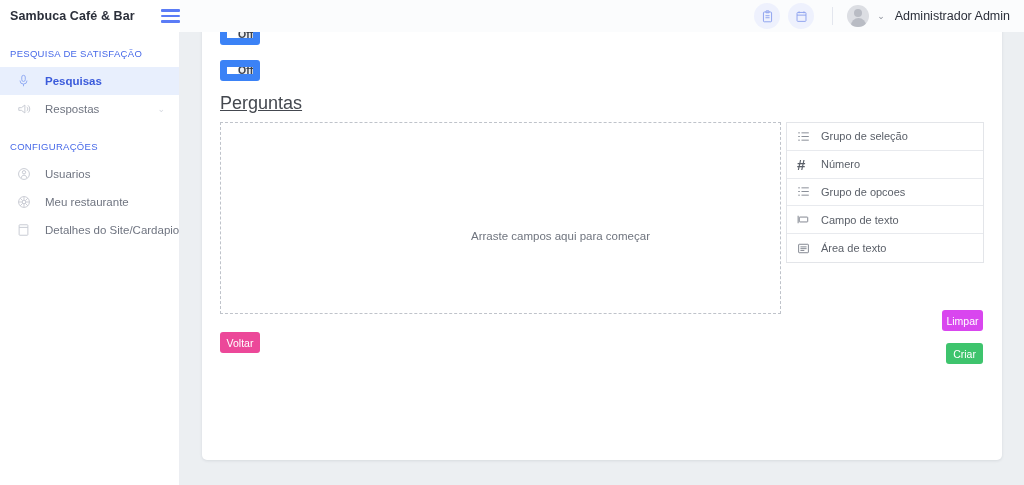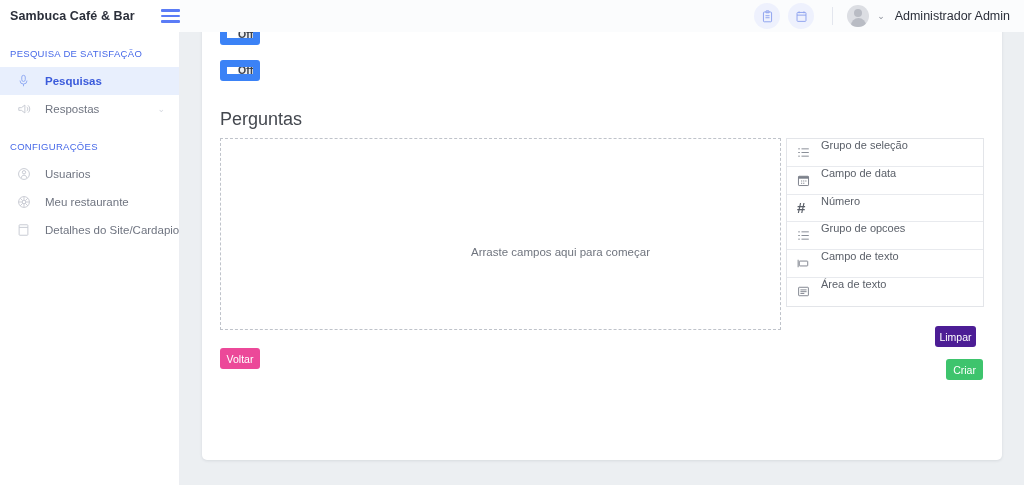--- a/index.html
+++ b/index.html
@@ -113,64 +113,65 @@
     flex: 1; text-align: center; font-size: 10.5px;
     color: #3d424c; font-weight: bold; line-height: 19px;
   }
 
   .field-row { padding-top: 0; }
   .field-desc { font-size: 11.5px; color: #555a63; margin-bottom: 7px; }
   .field-desc .hint { font-size: 8.5px; color: #8d9199; }
 
   .section-title {
     font-size: 18px; color: #44484f; font-weight: normal;
-    margin: 28px 0 8px 0;
+    margin: 12px 0 8px 0;
+    text-decoration: underline;
   }
 
   .builder { display: flex; align-items: flex-start; gap: 0; }
   .dropzone {
     width: 578px; height: 192px;
     border: 1px dashed #bfc3ca;
     display: flex; align-items: center; justify-content: center;
     position: relative;
   }
   .dropzone-text {
     font-size: 11.5px; color: #6f747e;
     position: relative; top: 18px; left: 60px;
   }
 
   .palette {
     width: 204px; margin-left: 5px;
     border: 1px solid #e3e5e9;
     background: #fff;
   }
   .palette-item {
-    display: flex; 
+    display: flex; align-items: center;
     height: 27.8px; padding-left: 10px;
     border-bottom: 1px solid #e8eaee;
     cursor: pointer;
   }
   .palette-item:last-child { border-bottom: none; }
   .pal-icon { width: 17px; display: flex; align-items: center; color: #7c818b; flex-shrink: 0; }
   .pal-label { font-size: 11px; color: #5b6069; margin-left: 7px; white-space: nowrap; }
   .hashglyph { font-size: 15px; font-weight: bold; color: #5b6069; line-height: 1; }
 
   .actions { position: relative; height: 66px; }
   .btn {
     border: none; border-radius: 3px; cursor: pointer;
     font-size: 10.5px; color: #fff; font-weight: normal;
     font-family: "Liberation Sans", sans-serif;
   }
   .btn-back {
     position: absolute; left: 0; top: 18px;
     width: 40px; height: 21px; background: #ec4899;
   }
   .btn-clear {
-    position: absolute; right: 8px; top: -4px;
-    width: 41px; height: 21px; background: #4c1d95;
+    position: absolute; right: 1px; top: -4px;
+    width: 41px; height: 21px; background: #d946ef;
   }
   .btn-create {
     position: absolute; right: 1px; top: 29px;
     width: 37px; height: 21px; background: #3ec46d;
   }
 </style>
 </head>
 <body>
 
 <div class="app">
@@ -312,34 +313,20 @@
                   <line x1="1.5" y1="8" x2="3.5" y2="8"></line>
                   <line x1="1.5" y1="12.5" x2="3.5" y2="12.5"></line>
                 <line x1="5.5" y1="3.5" x2="14.5" y2="3.5"></line>
                   <line x1="5.5" y1="8" x2="14.5" y2="8"></line>
                   <line x1="5.5" y1="12.5" x2="14.5" y2="12.5"></line>
               </svg>
             </span>
             <span class="pal-label">Grupo de seleção</span>
           </div>
 
-          <div class="palette-item">
-            <span class="pal-icon">
-              <svg width="13" height="13" viewBox="0 0 16 16" fill="none" stroke="currentColor" stroke-width="1.2">
-                <rect x="1.8" y="2.8" width="12.4" height="11.4" rx="0.8"></rect>
-                <rect x="1.8" y="2.8" width="12.4" height="3" fill="currentColor" stroke="none"></rect>
-                <line x1="5" y1="8.6" x2="6.4" y2="8.6"></line>
-                  <line x1="7.6" y1="8.6" x2="9" y2="8.6"></line>
-                  <line x1="10.2" y1="8.6" x2="11.6" y2="8.6"></line>
-                <line x1="5" y1="11.4" x2="6.4" y2="11.4"></line>
-                  <line x1="7.6" y1="11.4" x2="9" y2="11.4"></line>
-              </svg>
-            </span>
-            <span class="pal-label">Campo de data</span>
-          </div>
 
           <div class="palette-item">
             <span class="pal-icon">
               <span class="hashglyph">#</span>
             </span>
             <span class="pal-label">Número</span>
           </div>
 
           <div class="palette-item">
             <span class="pal-icon">

